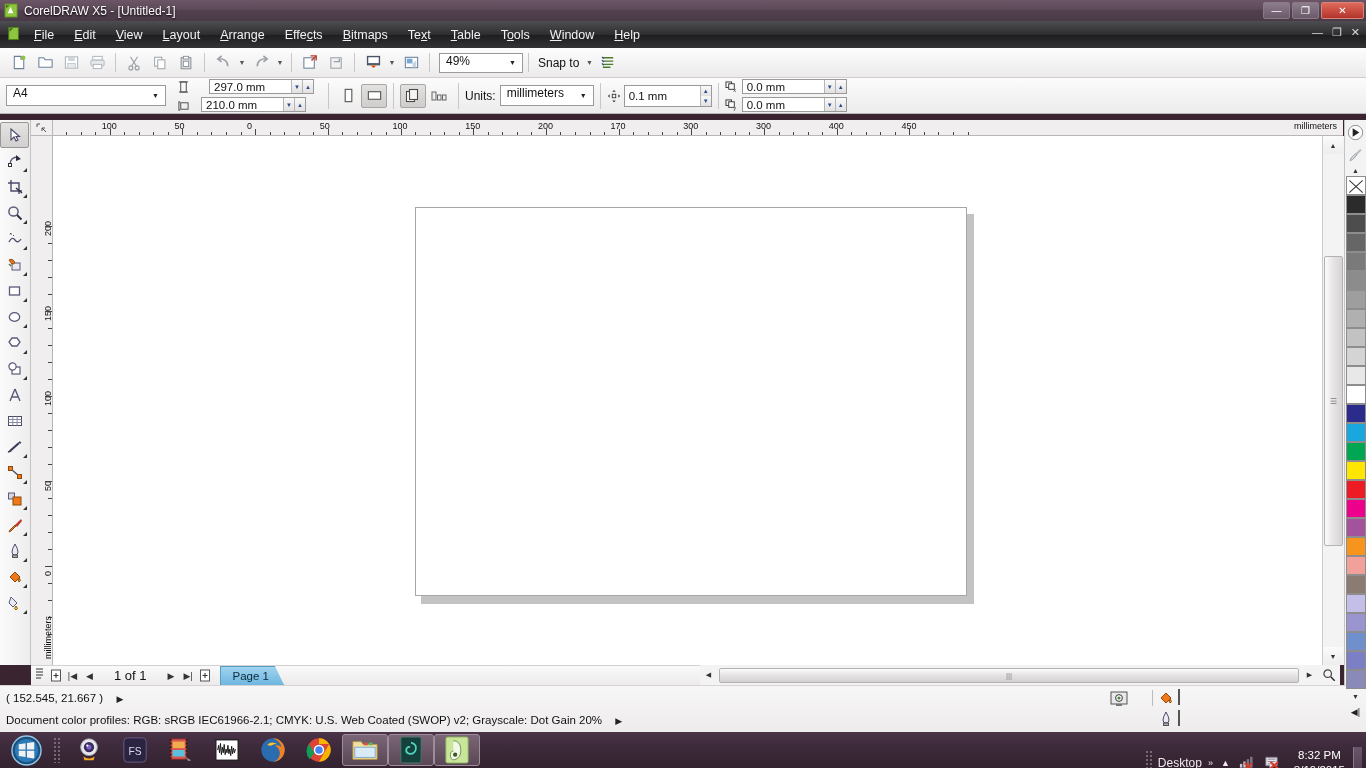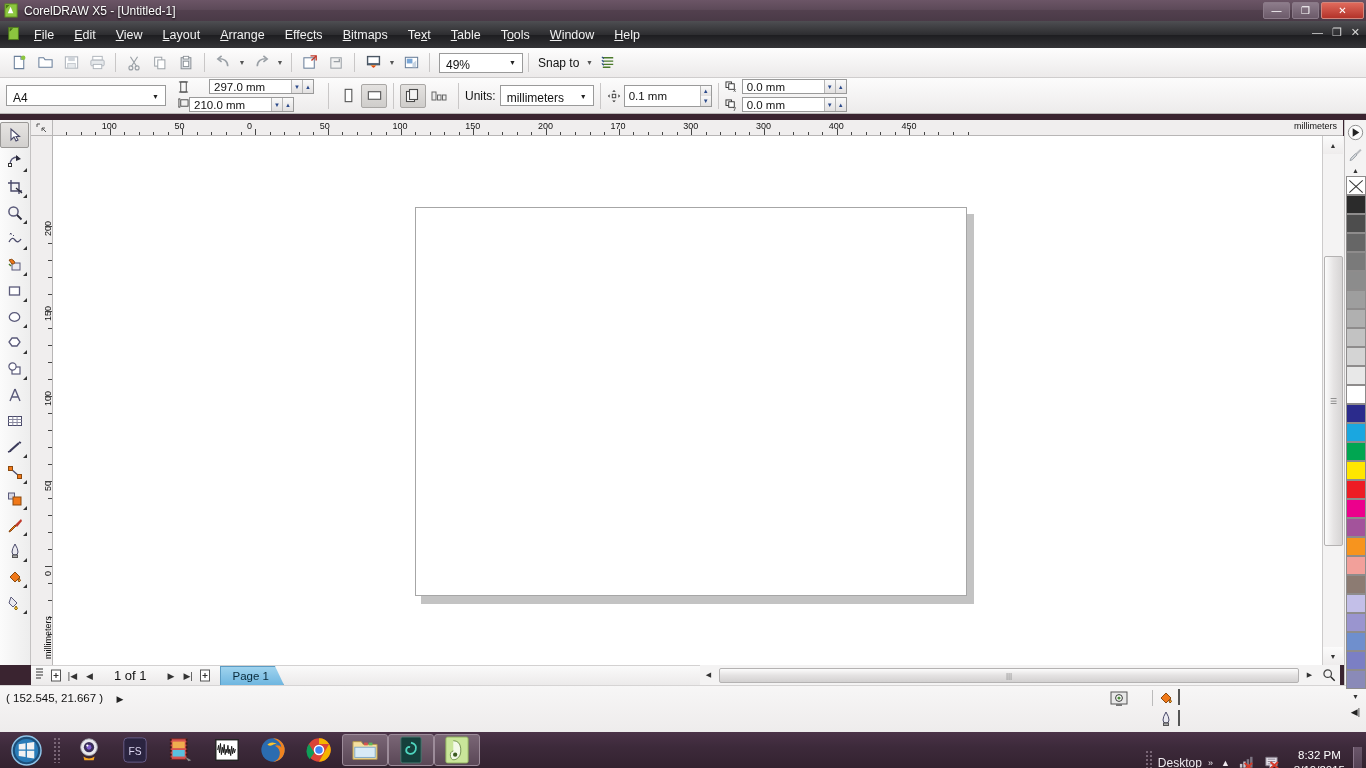--- a/index.html
+++ b/index.html
@@ -41,21 +41,21 @@
     position: absolute; top: 48px; left: 0; width: 1366px; height: 30px;
     background: linear-gradient(to bottom,#fdfdfd,#eceaea);
     border-bottom: 1px solid #cfcdcd; display: flex; align-items: center; padding-left: 6px;
   }
   .tbtn { width: 26px; height: 24px; display: flex; align-items: center; justify-content: center; }
   .tsep { width: 1px; height: 19px; background: #c9c7c7; margin: 0 5px; }
   .tarrow { width: 12px; height: 24px; display:flex; align-items:center; justify-content:center;
             font-size: 7px; color: #555; }
   .combo {
     height: 20px; border: 1px solid #9a9a9a; background: #fff; display: flex;
-    align-items: flex-end; padding: 0 2px 0 6px; font-size: 12px; color: #111;
+    align-items: flex-start; padding: 0 2px 12px 6px; font-size: 12px; color: #111;
   }
   .combo .cbtxt { flex: 1; }
   .combo .cbarrow {
     width: 15px; height: 18px; display: flex; align-items: center; justify-content: center;
     font-size: 7px; color: #222;
   }
   .snapto { font-size: 12px; color: #111; padding: 0 4px; }
 
   
   .toolbar-prop {
@@ -385,21 +385,21 @@
           <path d="M1 1 h10 M1 12 h10" stroke="#444"></path>
         </svg>
         <div class="spin" style="width:105px;">
           <span class="sv">297.0 mm</span>
           <span class="sbtns">
             <span class="sb">▼</span>
             <span class="sb">▲</span>
           </span>
         </div>
       </div>
-      <div style="display:flex; align-items:flex-start; gap:0;">
+      <div style="display:flex; align-items:flex-end; gap:12px;">
         <svg width="11" height="12" viewBox="0 0 12 13">
           <rect x="3" y="3" width="8" height="7" fill="none" stroke="#444"></rect>
           <path d="M1 2 v9 M0.5 2 h2 M0.5 11 h2" stroke="#444"></path>
         </svg>
         <div class="spin" style="width:105px;">
           <span class="sv">210.0 mm</span>
           <span class="sbtns">
             <span class="sb">▼</span>
             <span class="sb">▲</span>
           </span>
@@ -789,20 +789,24 @@
           <path d="M10 10 L14.5 14.5" stroke="#222" stroke-width="1.6"></path>
         </svg>
     </span>
   </div>
 
   <div class="statusbar">
     <div class="coords">
       <span>( 152.545, 21.667 )</span>
       <span class="arrw">▶</span>
     </div>
+    <div class="docprof">
+      <span>Document color profiles: RGB: sRGB IEC61966-2.1; CMYK: U.S. Web Coated (SWOP) v2; Grayscale: Dot Gain 20%</span>
+      <span class="arrw">▶</span>
+    </div>
 
     <span class="st-icon" style="left:1110px; top:5px;">
       <svg width="18" height="16" viewBox="0 0 18 16">
         <rect x="1" y="1" width="16" height="12" fill="#e8e8e8" stroke="#555"></rect>
         <circle cx="9" cy="7" r="3.4" fill="#fff" stroke="#333"></circle>
         <circle cx="9" cy="7" r="1.6" fill="#4a8a3a"></circle>
         <rect x="6" y="13" width="6" height="2" fill="#777"></rect>
       </svg>
     </span>
 

